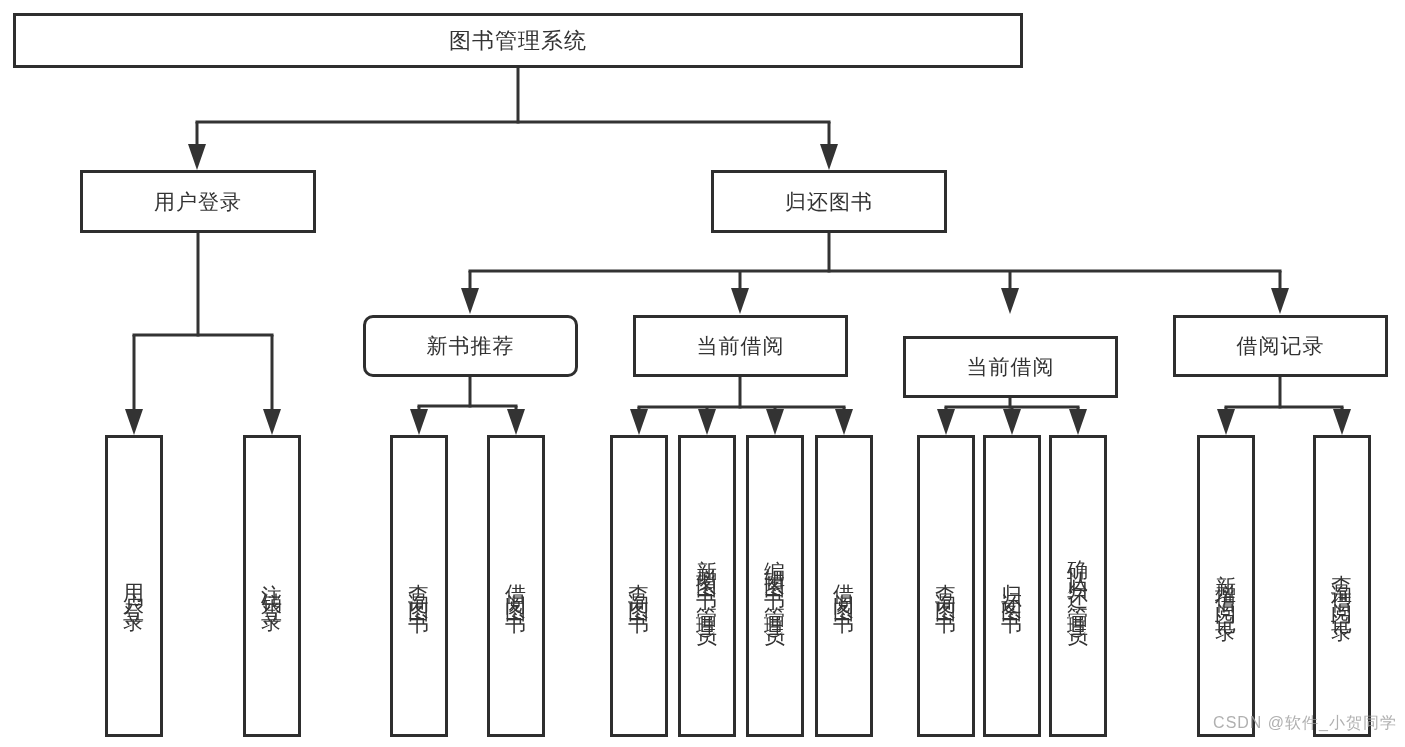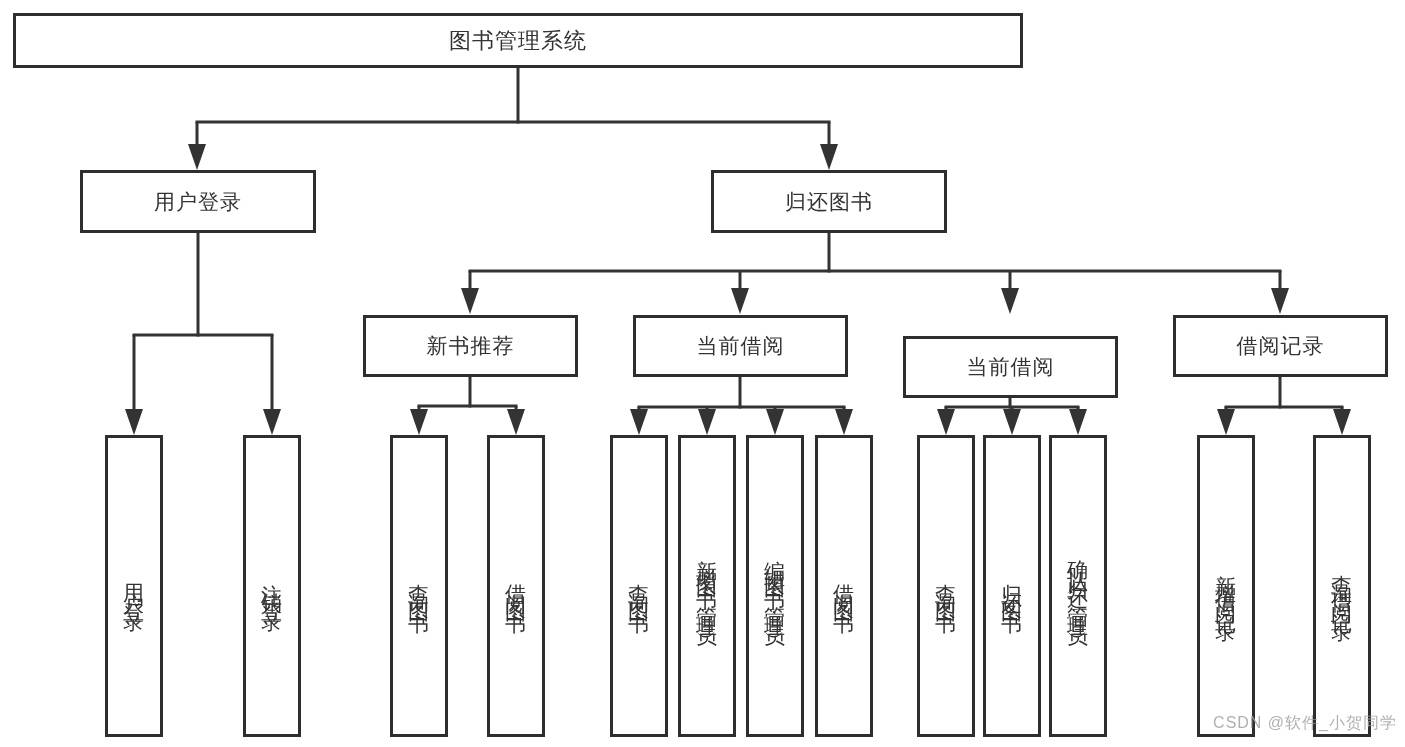--- a/index.html
+++ b/index.html
@@ -39,21 +39,21 @@
     text-orientation: mixed;
     font-size: 21px;
     letter-spacing: 0.45em;
     line-height: 1;
     color: #333333;
   }
   
   .n-root        { left: 13px;   top: 13px;  width: 1010px; height: 55px; text-align: center; }
   .n-user-login  { left: 80px;   top: 170px; width: 236px;  height: 63px; }
   .n-book-mgmt   { left: 711px;  top: 170px; width: 236px;  height: 63px; }
-  .n-newbook     { left: 363px;  top: 315px; width: 215px;  height: 62px; }
+  .n-newbook     { left: 363px;  top: 315px; width: 215px;  height: 62px; border-radius: 10px; }
   .n-borrow      { left: 633px;  top: 315px; width: 215px;  height: 62px; }
   .n-current     { left: 903px;  top: 315px; width: 215px;  height: 62px; margin-top: 21px; }
   .n-records     { left: 1173px; top: 315px; width: 215px;  height: 62px; font-family: Liberation Serif, serif; }
   .leaf          { top: 435px;   width: 58px; height: 302px; }
   .l-login       { left: 105px;  }
   .l-logout      { left: 243px;  }
   .l-query1      { left: 390px;  }
   .l-borrow1     { left: 487px;  }
   .l-query2      { left: 610px;  }
   .l-addbook     { left: 678px;  }

